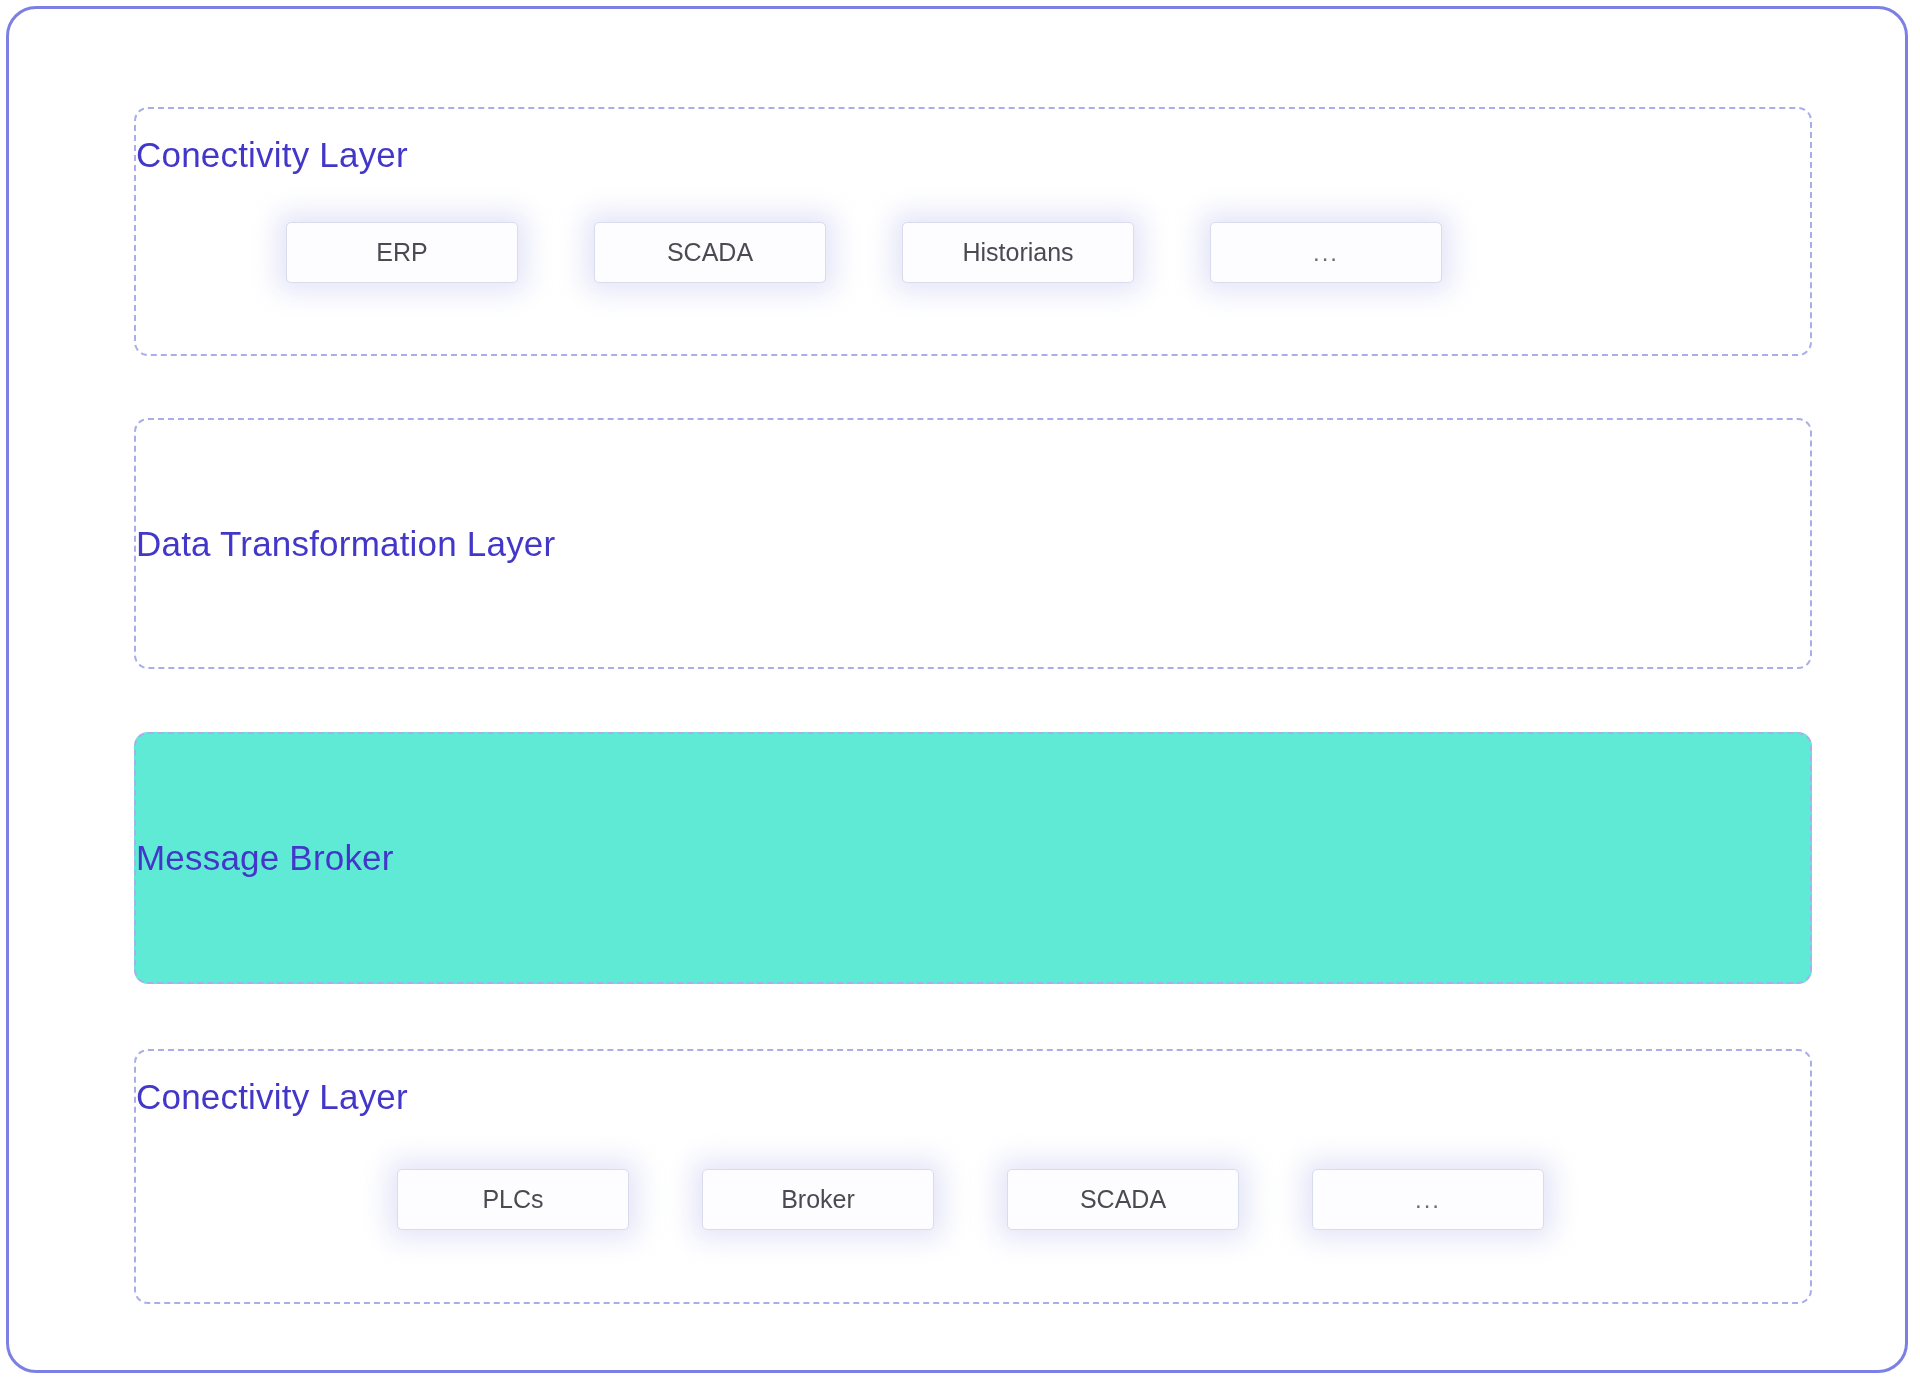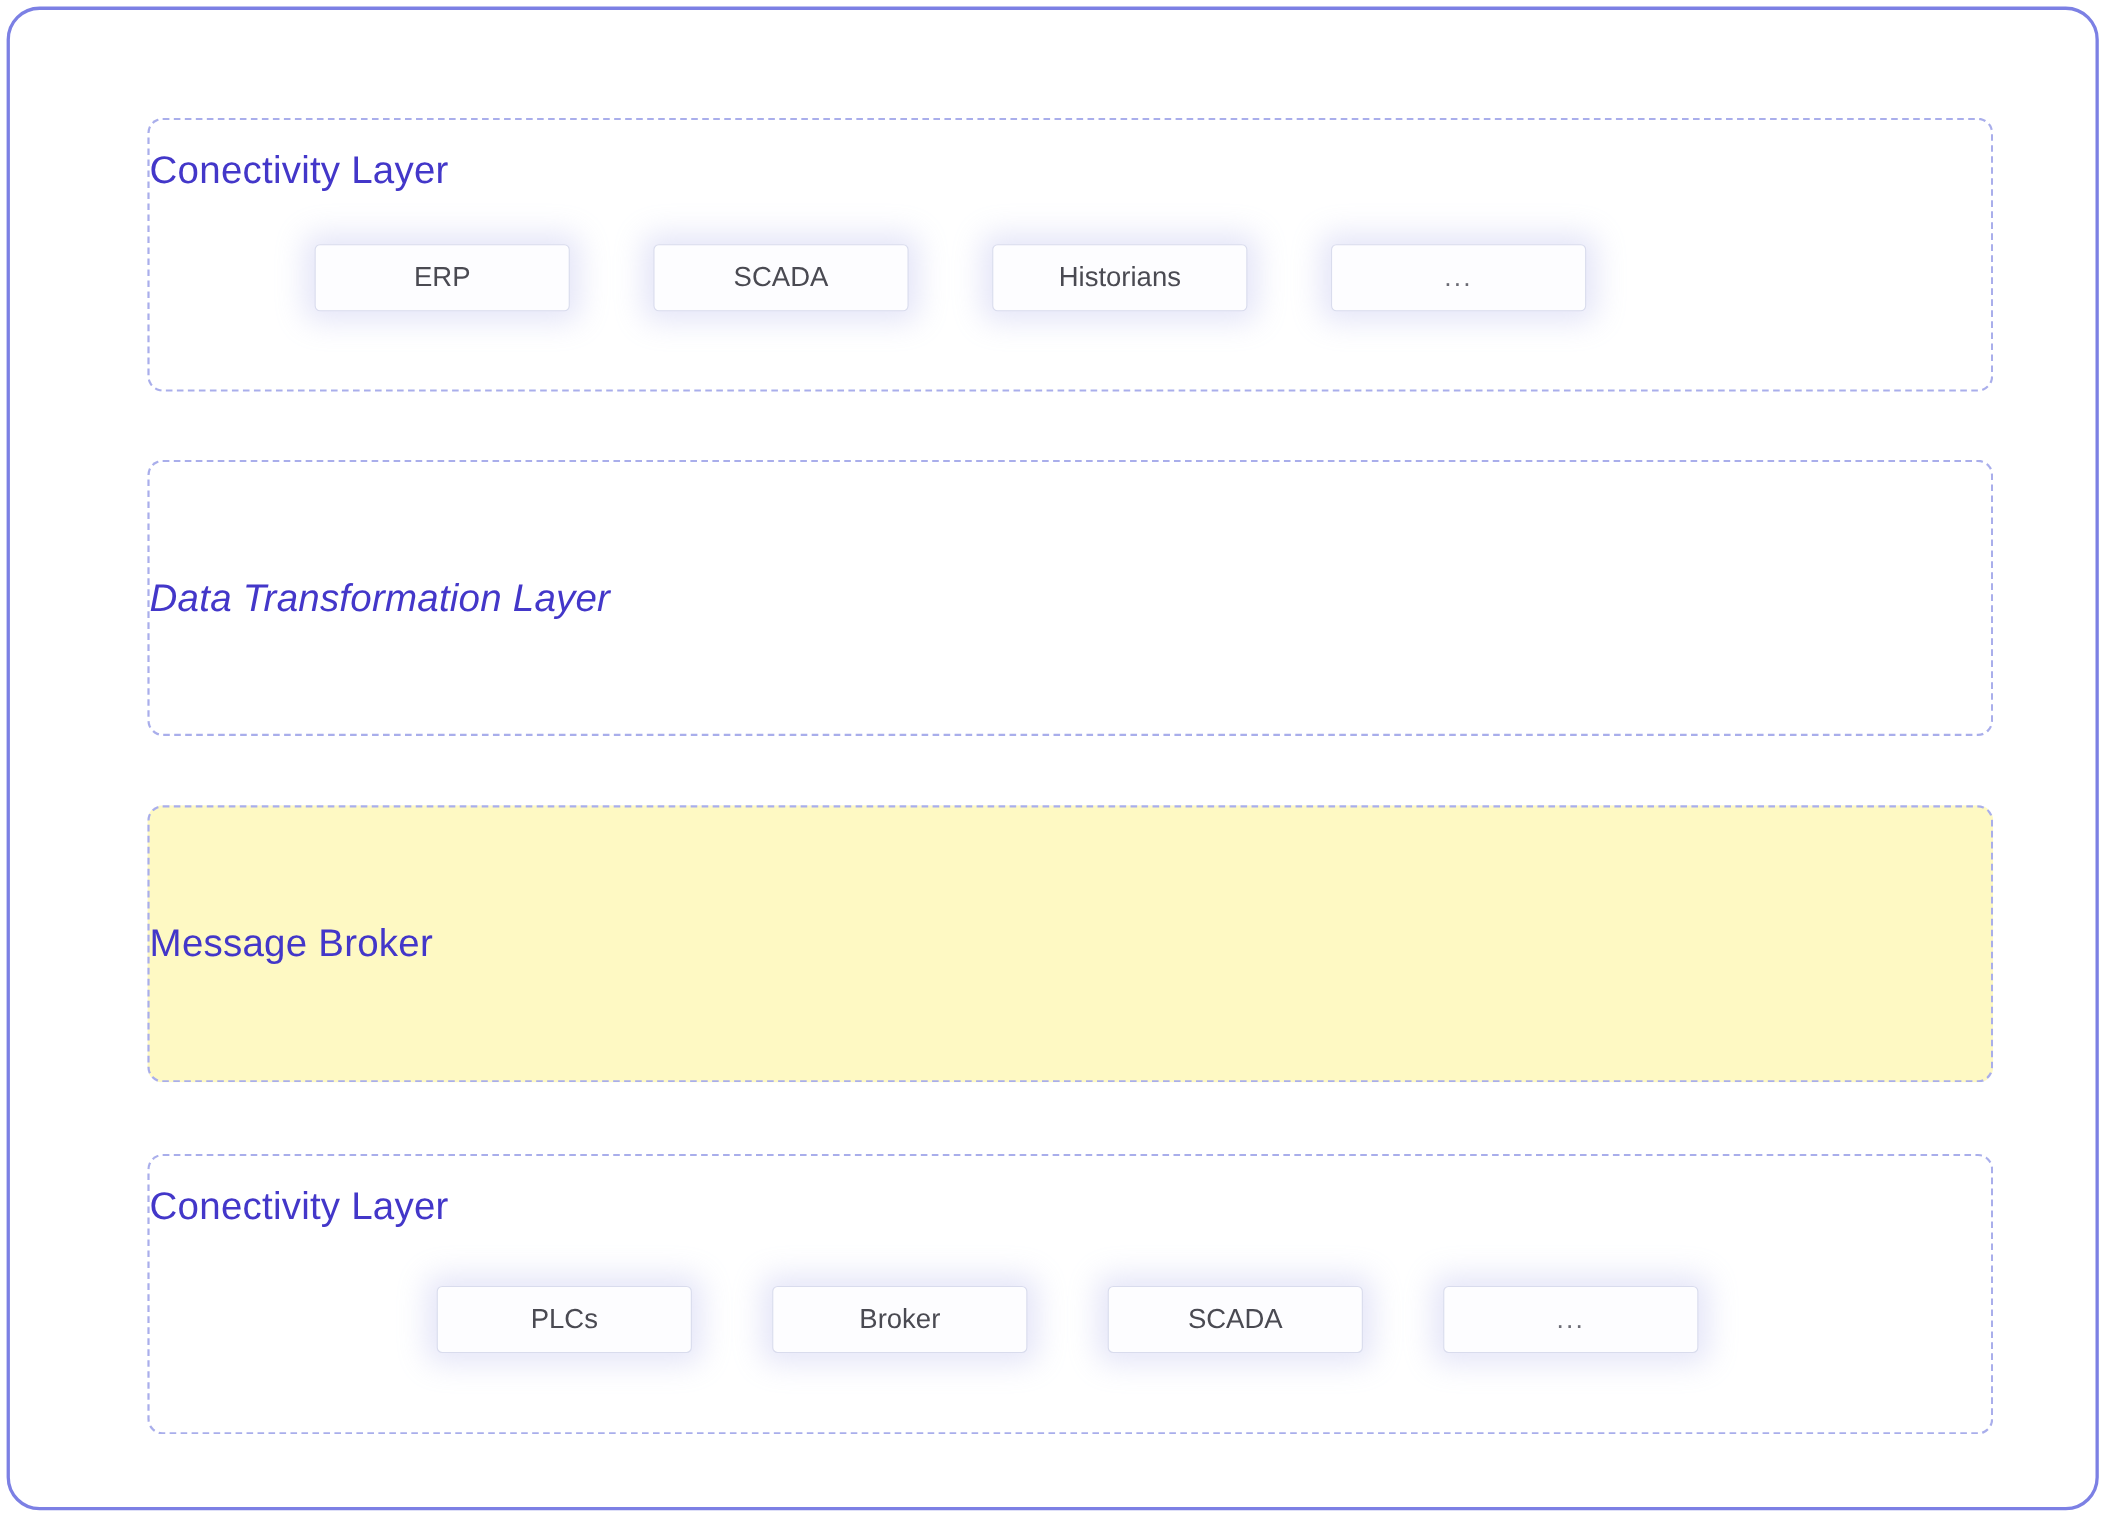--- a/index.html
+++ b/index.html
@@ -29,21 +29,21 @@
 
   
   .layer {
     position: absolute;
     box-sizing: border-box;
     border: 2.5px dashed #a9aeeb;
     border-radius: 14px;
     background: transparent;
   }
   .layer.filled {
-    background: #fef9c3;
+    background: #5eead4;
   }
 
   .layer-title {
     position: absolute;
     left: 0;
     right: 0;
     text-align: left;
     color: #4337c9;
     font-size: 35px;
     font-weight: 400;
@@ -82,21 +82,21 @@
   
   #row-connectivity-top { left: 233px; top: 213px; gap: 76px; margin-left: 44px; }
   #row-connectivity-top .node { width: 232px; }
 
   
   #row-connectivity-bottom { left: 388px; top: 1160px; gap: 73px; }
   #row-connectivity-bottom .node { width: 232px; text-align: center; }
 
   
   #layer-connectivity-top    { left: 125px; top: 98px;   width: 1678px; height: 249px; }
-  #layer-data-transformation { left: 125px; top: 409px;  width: 1678px; height: 251px; font-style: italic; }
+  #layer-data-transformation { left: 125px; top: 409px;  width: 1678px; height: 251px; }
   #layer-message-broker      { left: 125px; top: 723px;  width: 1678px; height: 252px; }
   #layer-connectivity-bottom { left: 125px; top: 1040px; width: 1678px; height: 255px; }
 </style>
 </head>
 <body>
 
 <div id="diagram-canvas">
 
   <div class="layer" id="layer-connectivity-top">
     <div class="layer-title top-title">Conectivity Layer</div>

